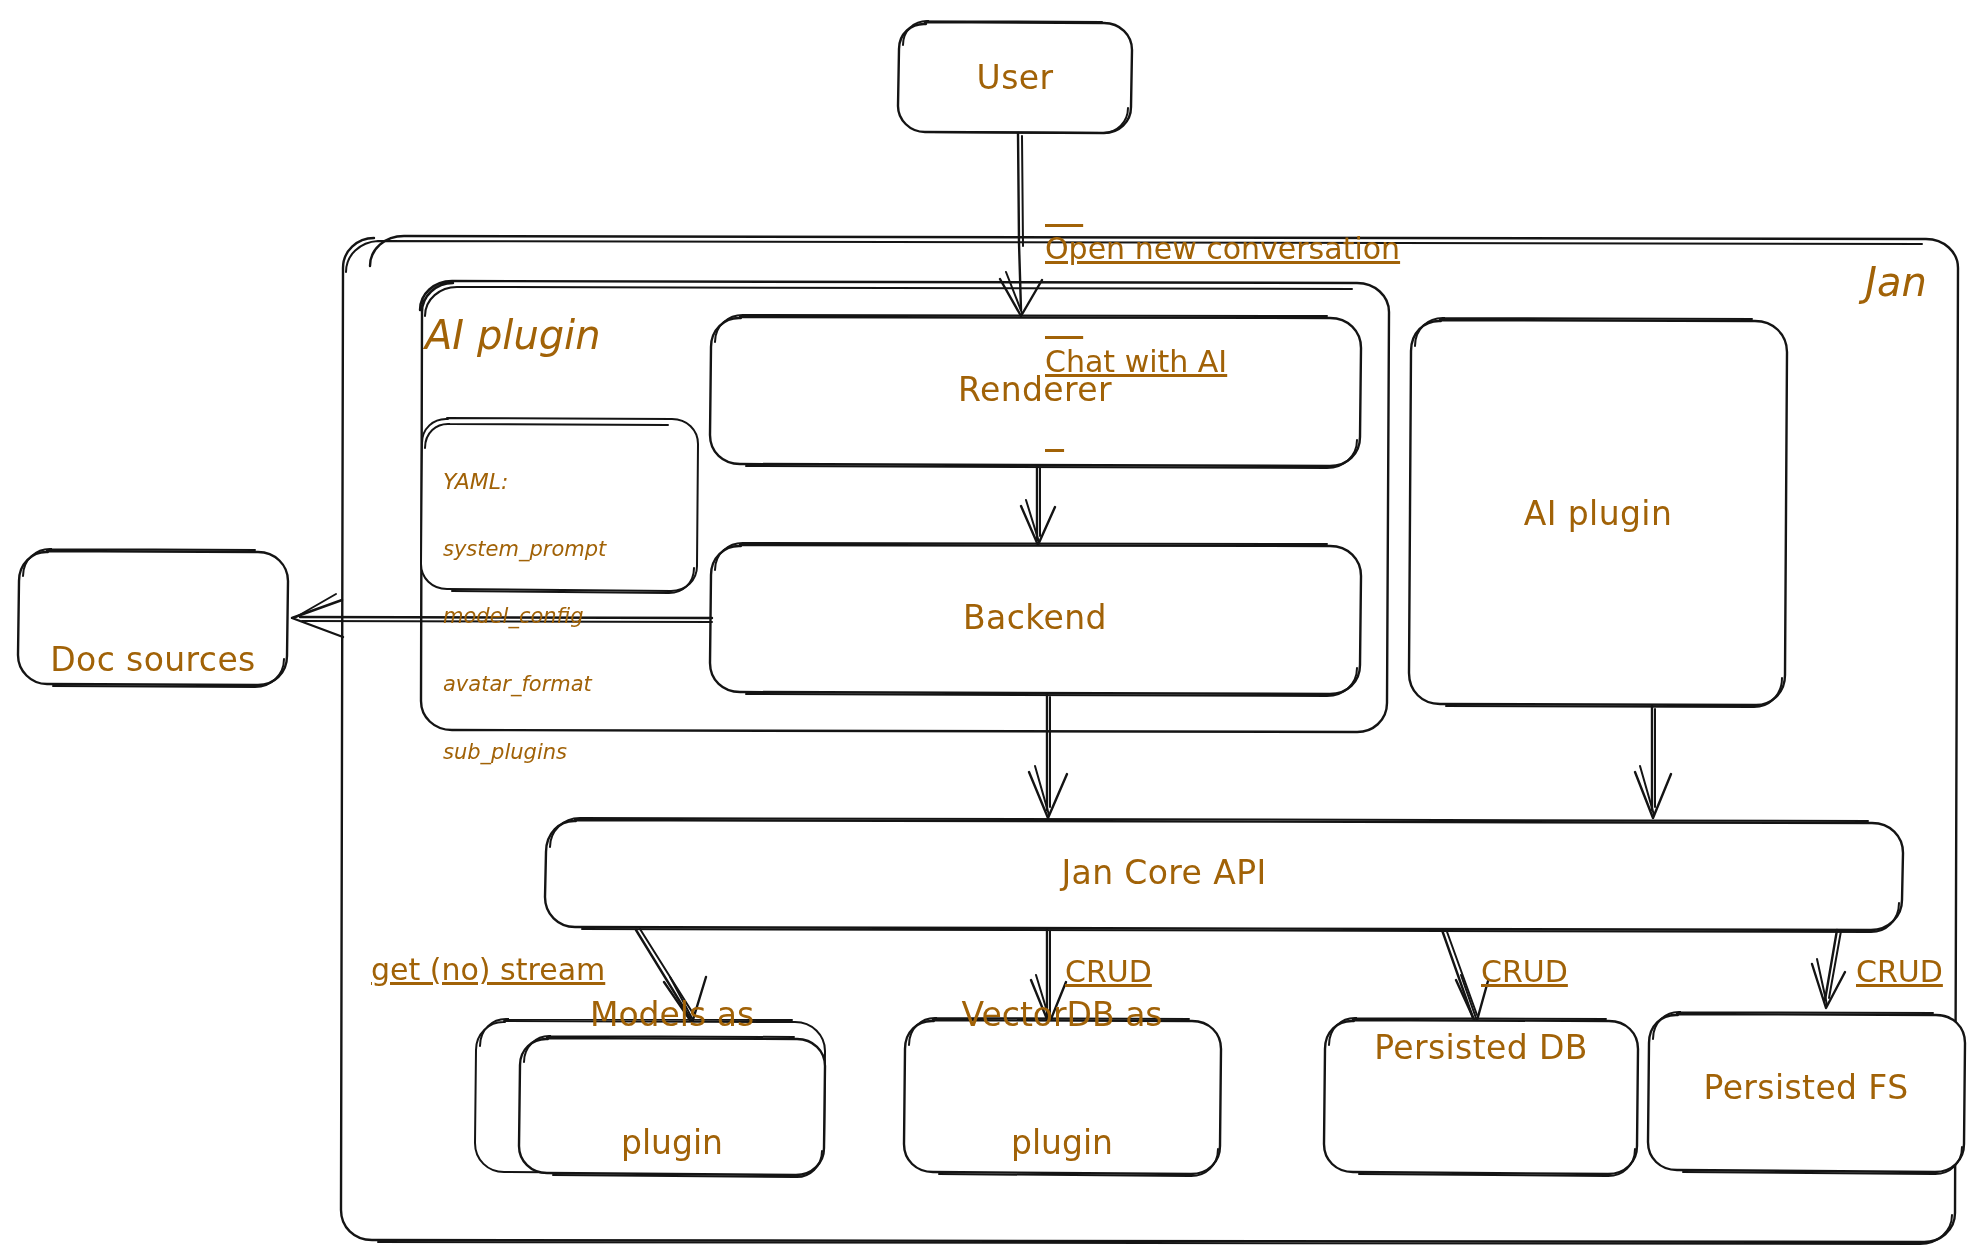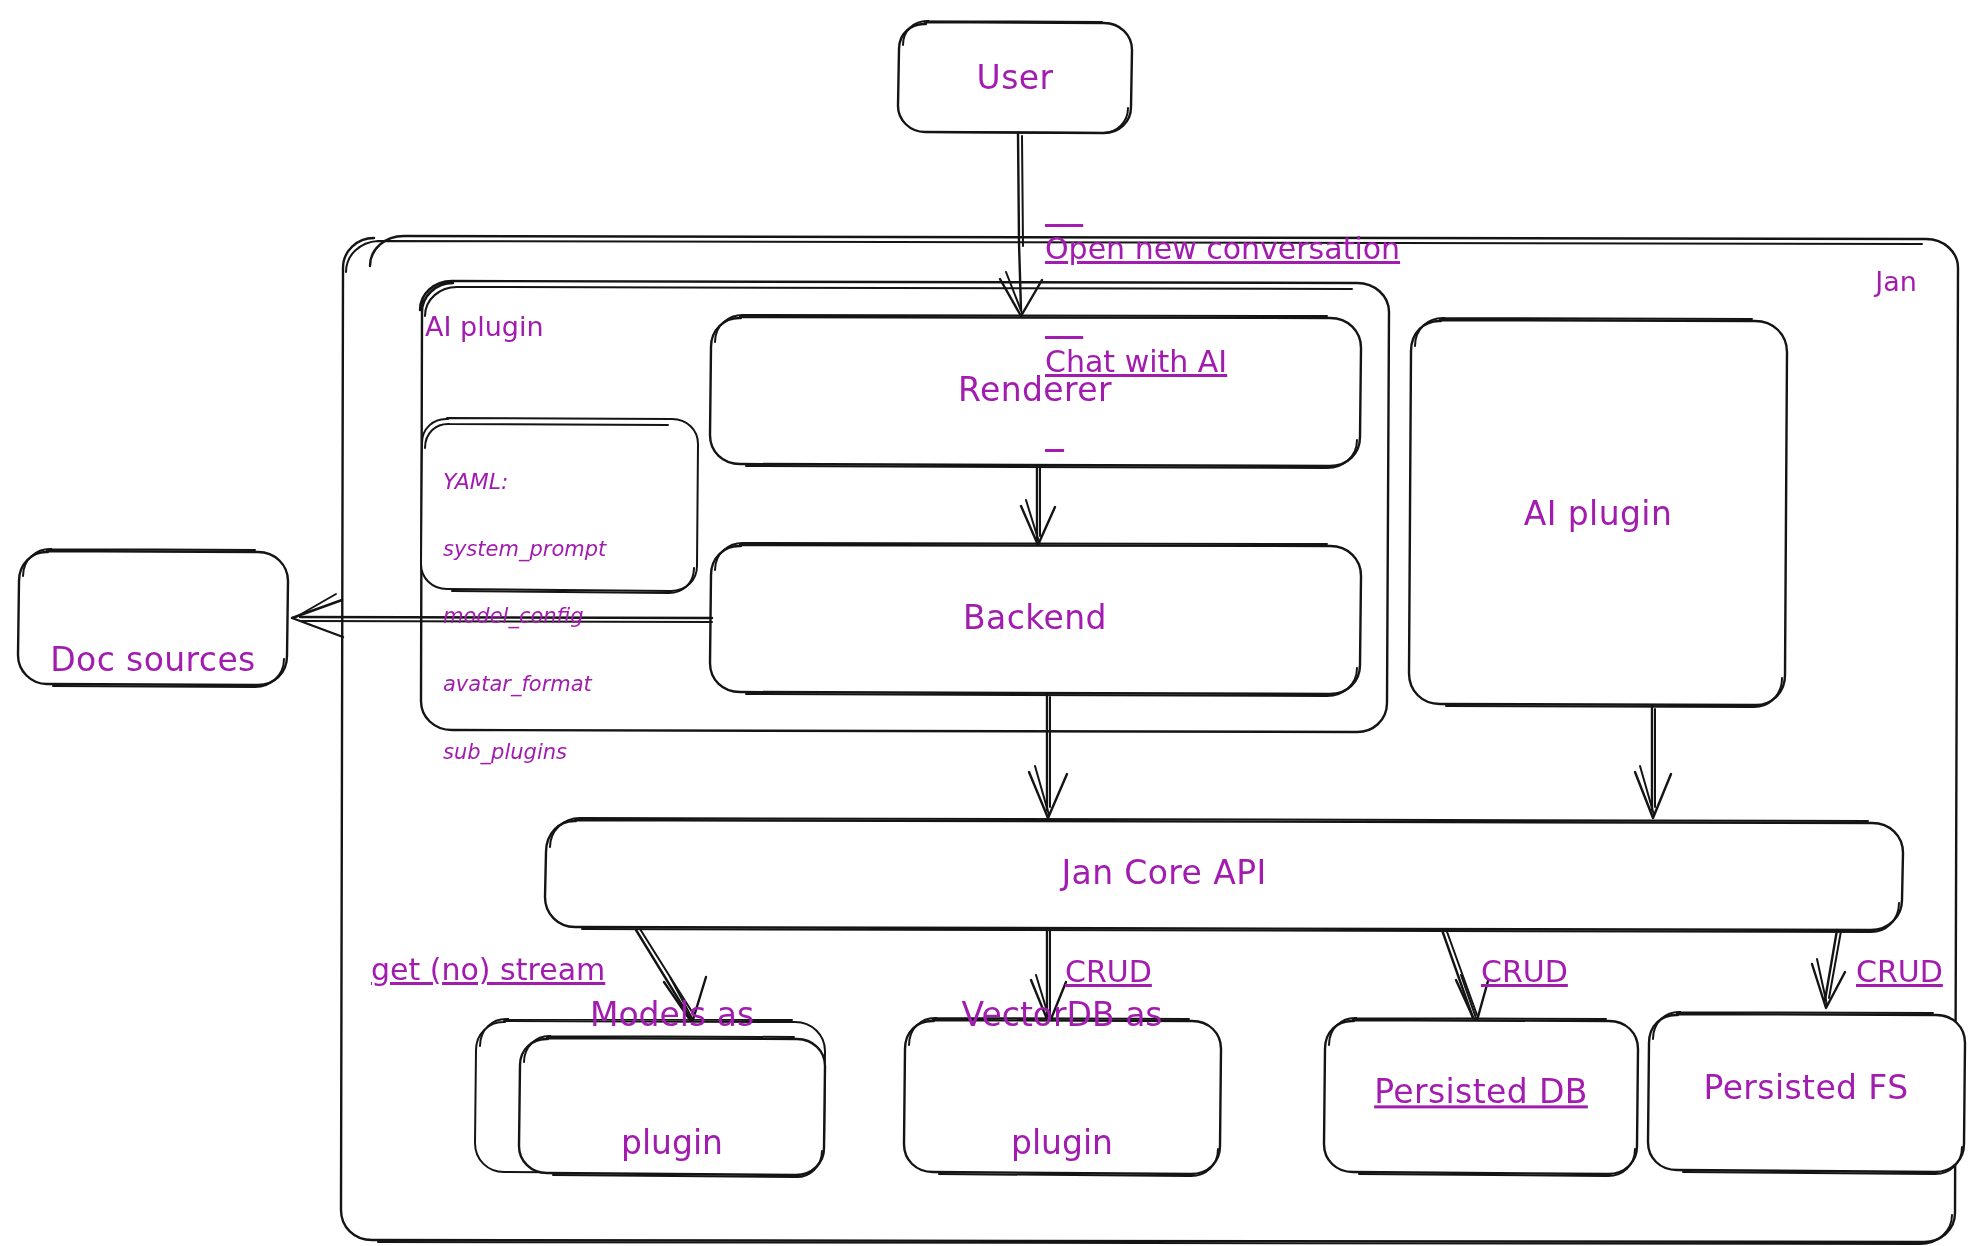--- a/index.html
+++ b/index.html
@@ -34,40 +34,41 @@
     stroke: #141414;
     stroke-width: 2.0;
     stroke-linecap: round;
     stroke-linejoin: round;
   }
   .node-fill {
     fill: #ffffff;
   }
   .lbl {
     position: absolute;
-    color: #a21caf;
+    color: #a16207;
     font-family: "DejaVu Sans", sans-serif;
     white-space: pre;
     line-height: 1.25;
     pointer-events: auto;
   }
   .lbl-center {
     text-align: center;
     transform: translate(-50%, -50%);
   }
   .node-text {
     font-size: 33px;
     letter-spacing: 0.4px;
   }
   .node-text-2l {
     font-size: 33px;
     line-height: 1.3;
   }
   .container-tag {
-    font-size: 27px;
+    font-size: 40px;
+    font-style: italic;
     text-align: center;
   }
   .edge-text {
     font-size: 30px;
     text-decoration: underline;
   }
   .yaml-text {
     font-size: 21px;
     line-height: 1.32;
     font-style: italic;
@@ -259,21 +260,21 @@
   <div class="lbl node-text-2l lbl-center" style="left:672px; top:1080px; text-align:center;">
     <div>Models as</div>
     <div>plugin</div>
   </div>
 
   <div class="lbl node-text-2l lbl-center" style="left:1062px; top:1080px; text-align:center;">
     <div>VectorDB as</div>
     <div>plugin</div>
   </div>
 
-  <div class="lbl node-text lbl-center" style="left:1481px; top:1092px;text-decoration:underline;">Persisted DB</div>
+  <div class="lbl node-text lbl-center" style="left:1481px; top:1048px;">Persisted DB</div>
 
   <div class="lbl node-text lbl-center" style="left:1806px; top:1088px;">Persisted FS</div>
 
   <div class="lbl" style="left:443px; top:428px;">
     <div class="yaml-head">YAML:</div>
     <div class="yaml-text">system_prompt</div>
     <div class="yaml-text">model_config</div>
     <div class="yaml-text">avatar_format</div>
     <div class="yaml-text">sub_plugins</div>
   </div>

